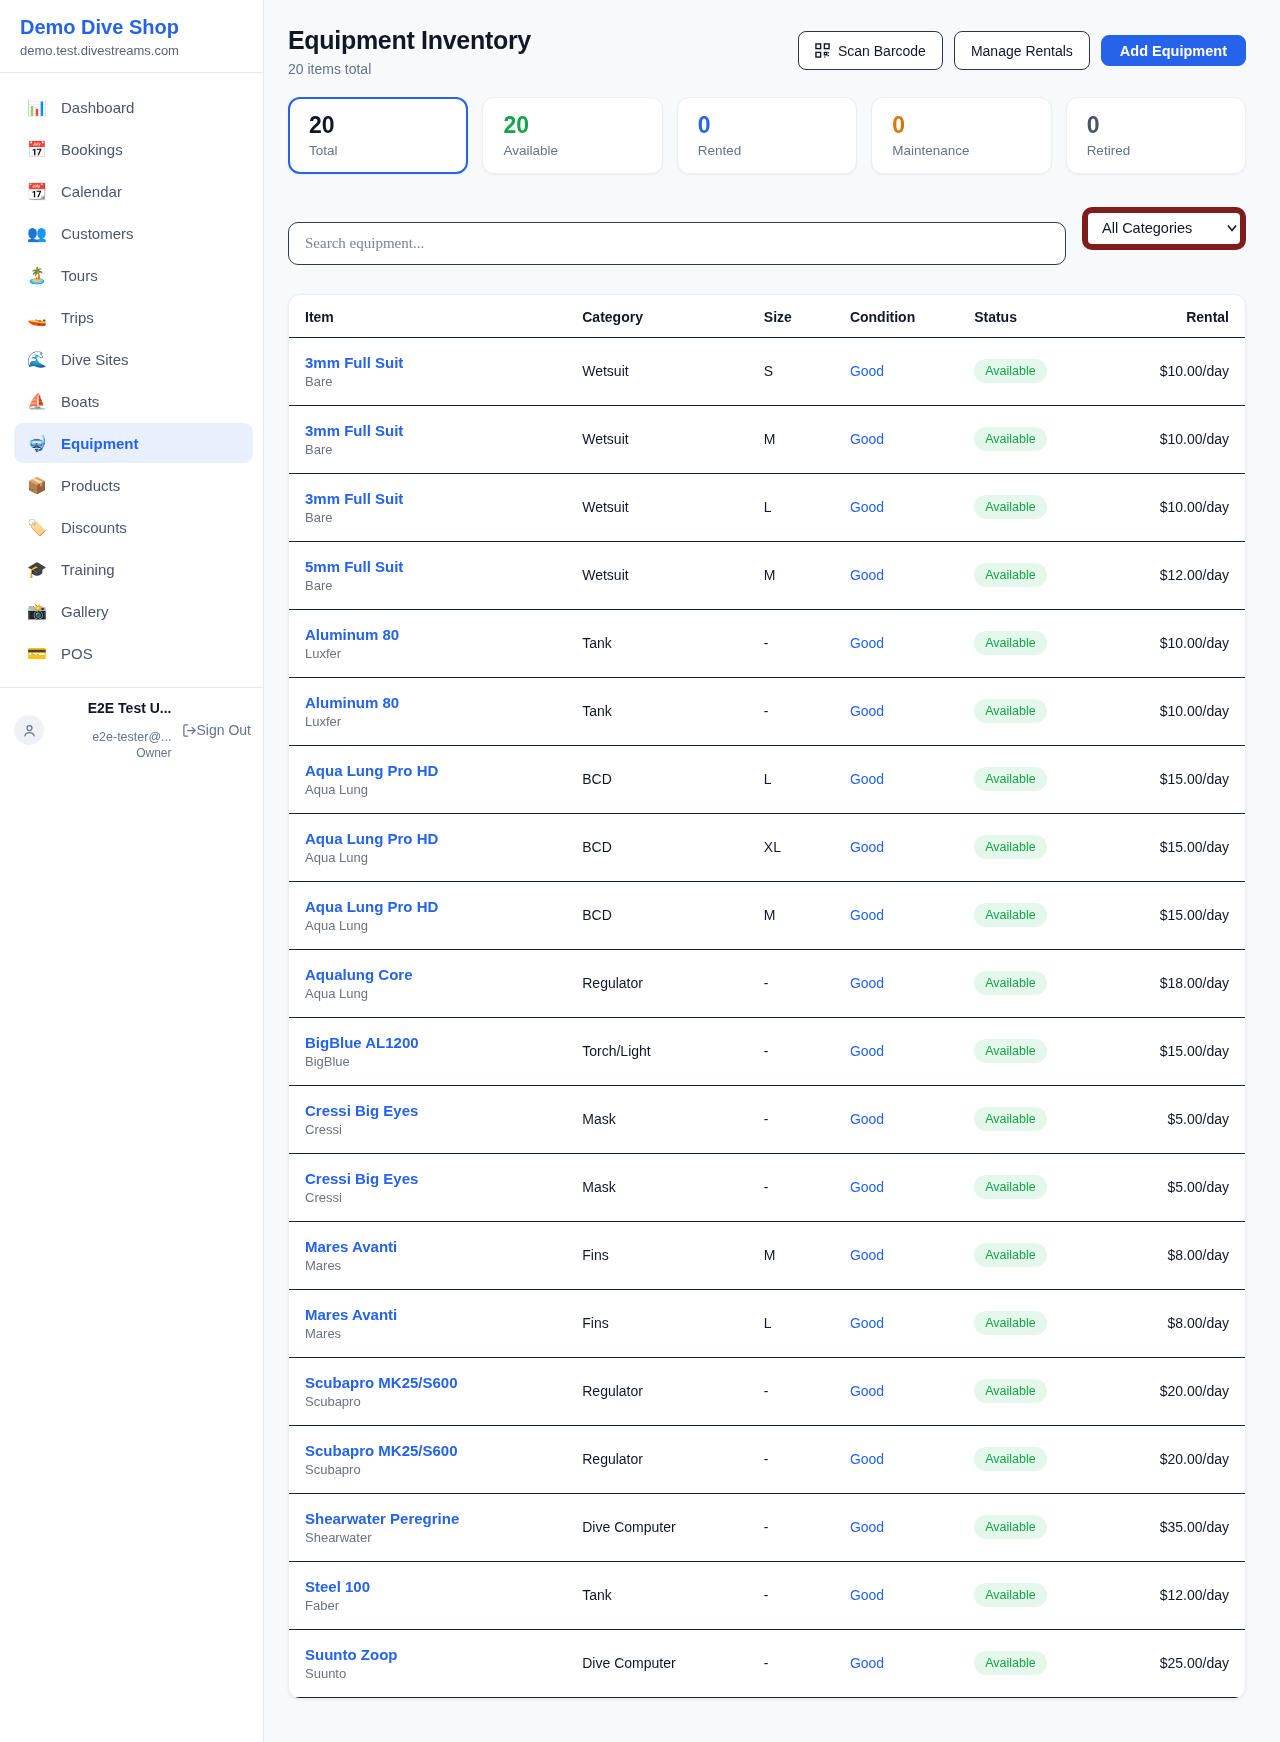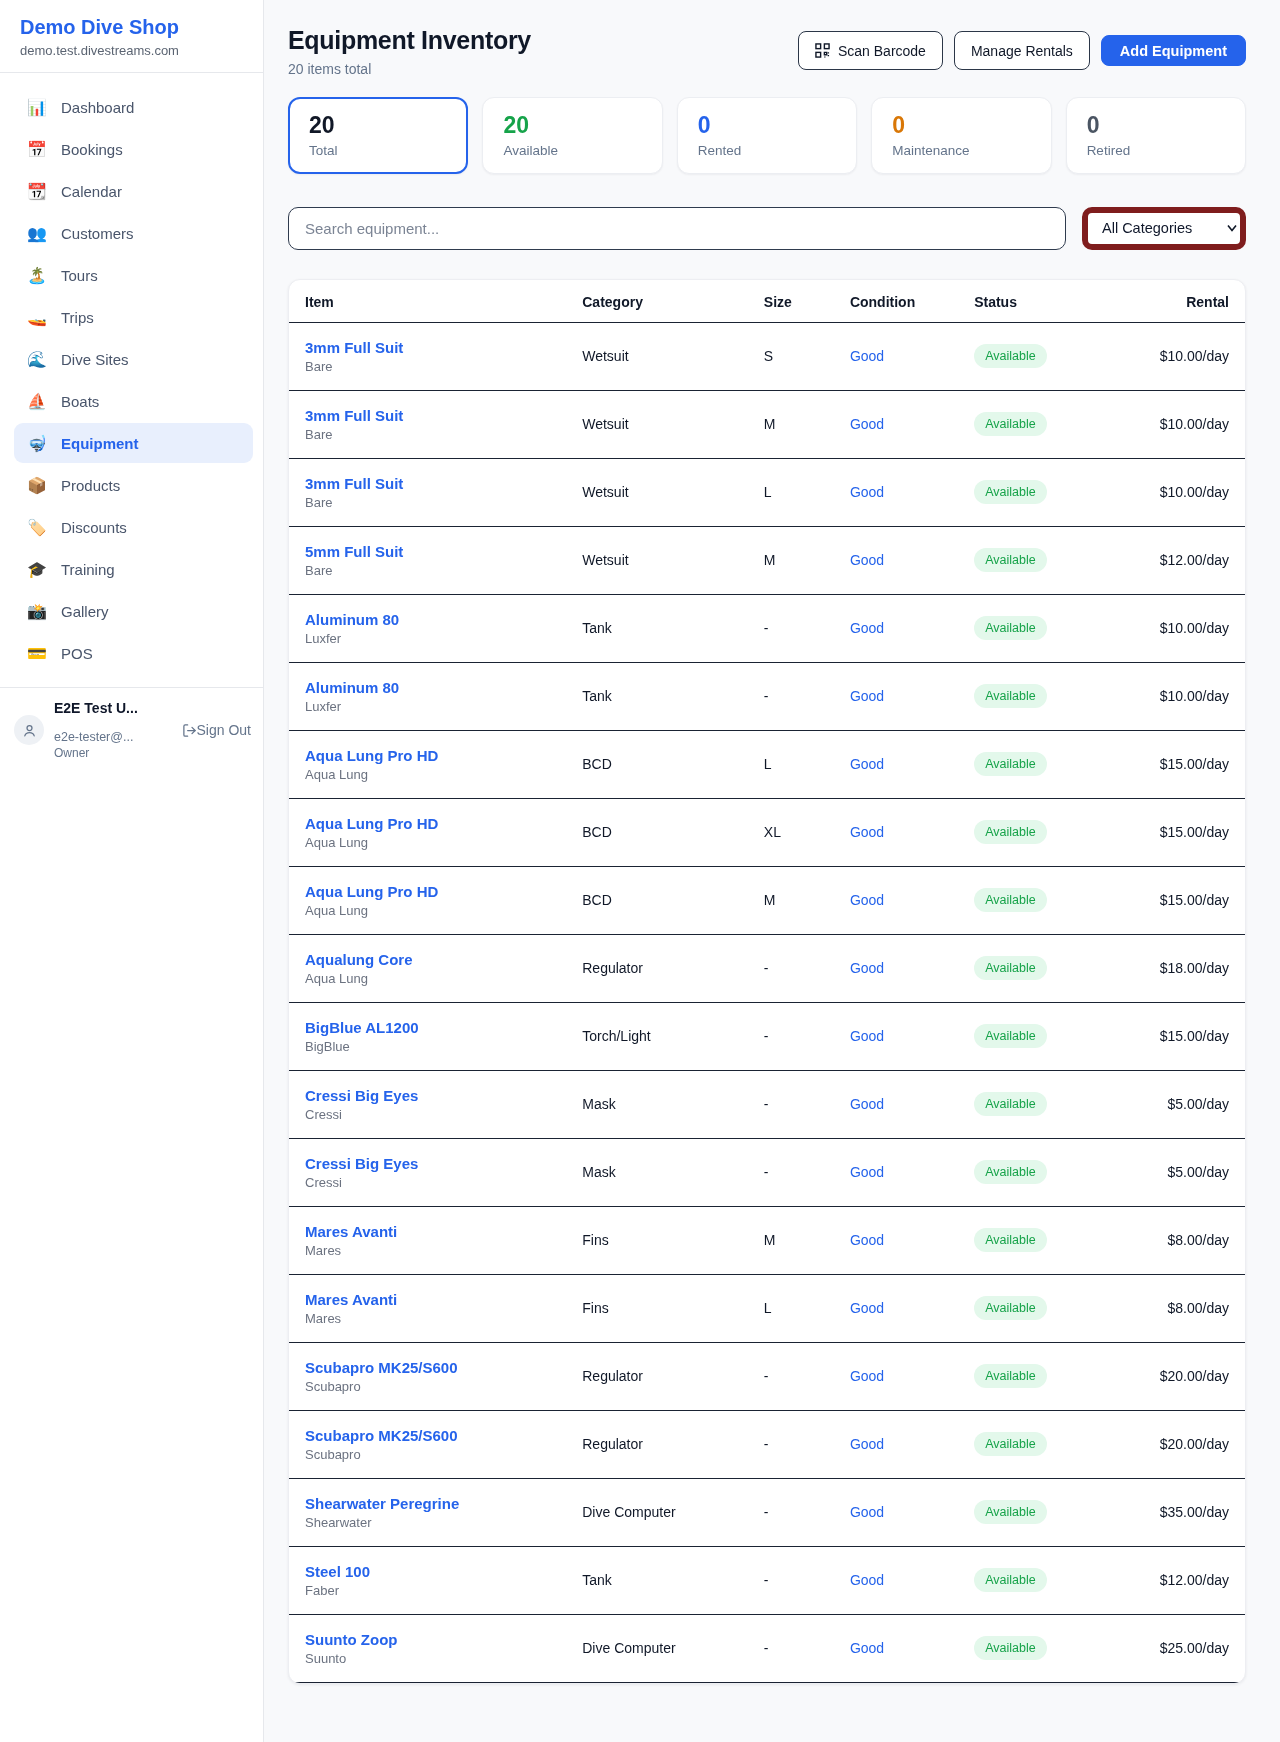--- a/index.html
+++ b/index.html
@@ -19,21 +19,21 @@
   .shop-name { color:#2563eb; font-size:20px; font-weight:800; line-height:1.2; }
   .shop-domain { color:#5b6472; font-size:13px; margin-top:4px; }
   .nav { padding:12px 0 6px; }
   .nav-item {
     display:flex; align-items:center; gap:13px; height:40px;
     margin:2px 10px 2px 14px; padding:0 12px; border-radius:9px;
     color:#49556b; font-size:15px; cursor:pointer; white-space:nowrap;
   }
   .nav-item .nav-icon { width:22px; font-size:16px; text-align:center; flex:0 0 22px; }
   .nav-item.active { background:#e8effd; color:#2563eb; font-weight:600; }
-  .user-section { border-top:1px solid #e6e8ec; margin-top:6px; }
+  .user-section { border-top:1px solid #e6e8ec; margin-top:6px;text-align:right; }
   .user-row { display:flex; align-items:center; gap:10px; padding:12px 12px 12px 14px; }
   .avatar {
     width:30px; height:30px; border-radius:50%; background:#eef1f5;
     display:flex; align-items:center; justify-content:center; flex:0 0 30px;
   }
   .user-info { flex:1; min-width:0; }
   .user-name { font-size:14px; font-weight:700; color:#0f172a; white-space:nowrap; overflow:hidden; }
   .user-email { font-size:12.5px; color:#64748b; margin-top:14px; white-space:nowrap; overflow:hidden; }
   .user-role { font-size:12px; color:#64748b; margin-top:2px; }
   .sign-out { display:flex; align-items:center; gap:0; color:#64748b; font-size:14px; cursor:pointer; flex:0 0 auto; }
@@ -57,21 +57,22 @@
     padding:14px 20px 15px; box-shadow:0 1px 2px rgba(16,24,40,.05); cursor:pointer;
   }
   .stat-card.active { border:2px solid #2563eb; padding:13px 19px 14px; }
   .stat-value { font-size:23px; font-weight:800; line-height:1.2; }
   .stat-label { font-size:13.5px; color:#64748b; margin-top:3px; }
   
   .filter-row { display:flex; gap:16px; margin-bottom:29px; }
   .search-input {
     flex:1; height:43px; border:1px solid #2f3b4e; border-radius:10px;
     padding:0 16px; font-size:15px; background:#ffffff; color:#0f172a; outline:none;
-    font-family:Liberation Sans, sans-serif;
+    font-family:Liberation Serif, serif;
+    margin-top:15px;
   }
   .search-input::placeholder { color:#7b8494; }
   .select-wrap { position:relative; width:164px; }
   .select-wrap select {
     width:100%; height:43px; border:6px solid #7f1d1d; border-radius:10px;
     background:#ffffff; font-size:14.5px; color:#0f172a; padding:0 8px 0 14px;
     appearance:none; -webkit-appearance:none; font-family:inherit; cursor:pointer;
   }
   .select-caret { position:absolute; right:9px; top:17px; pointer-events:none; }
   

